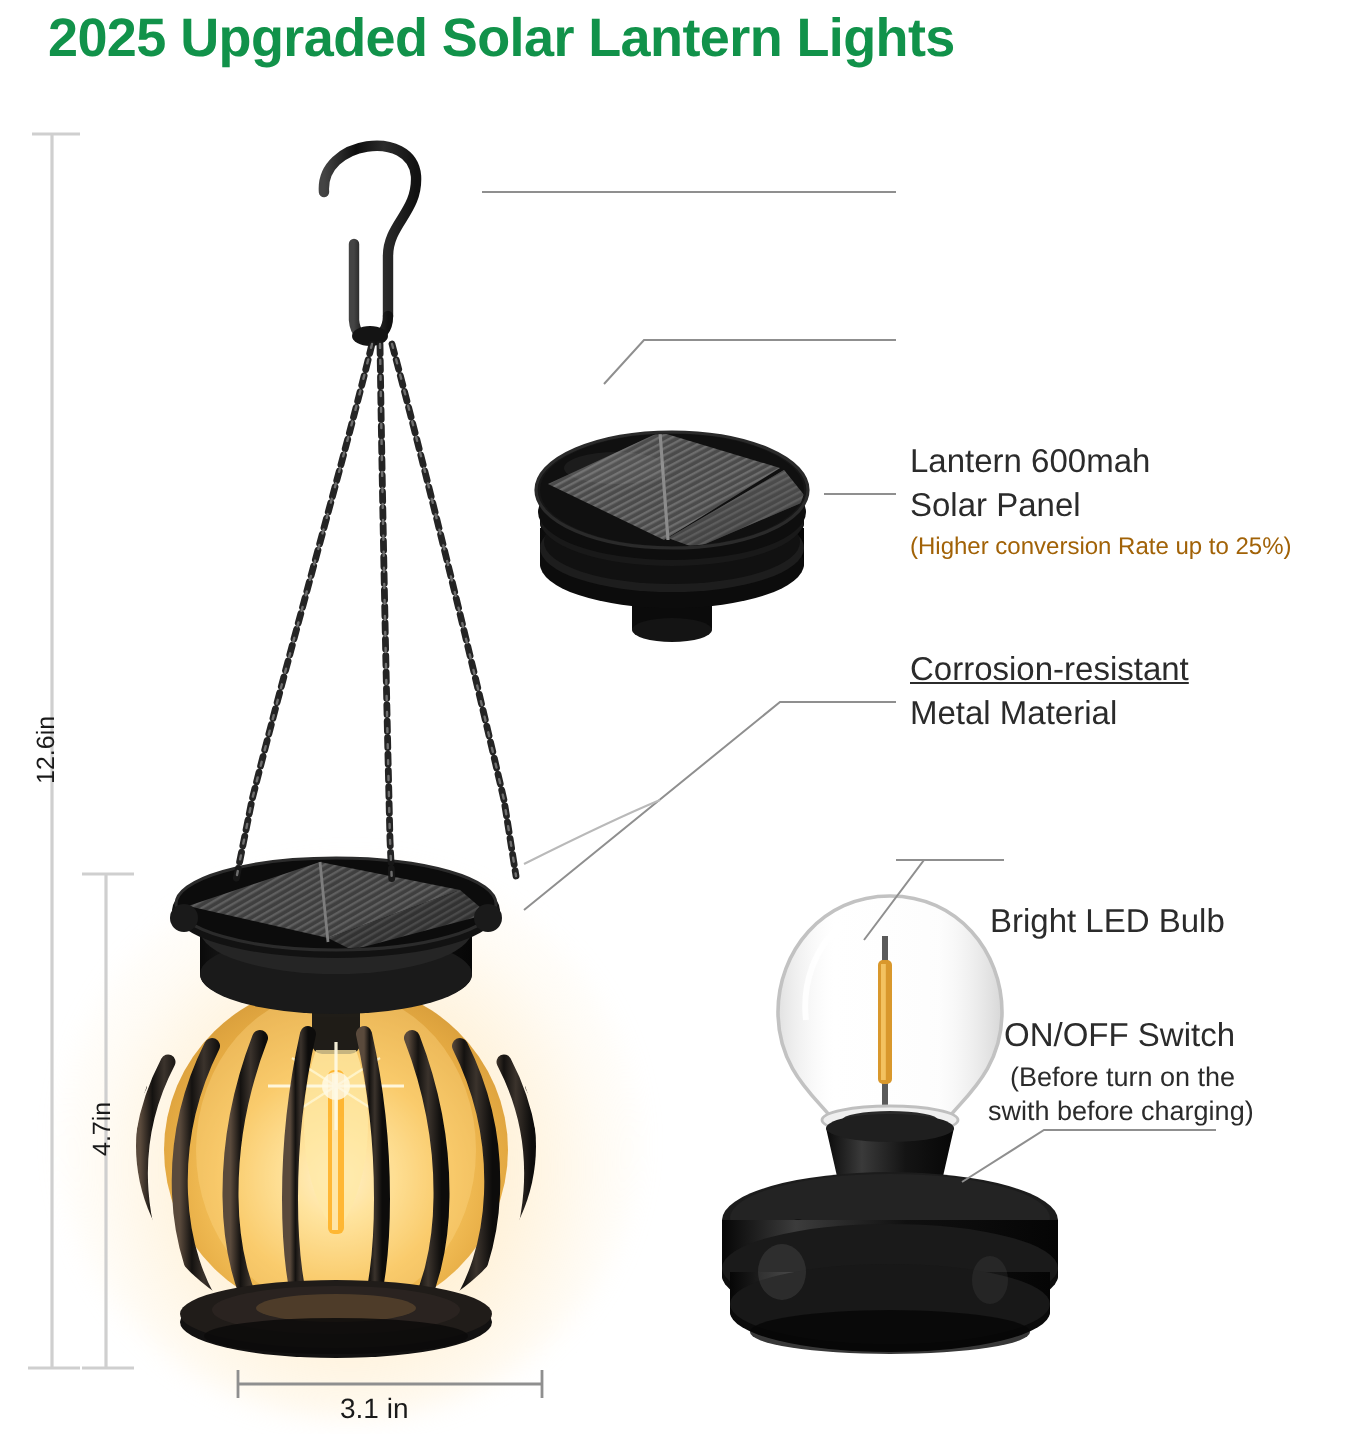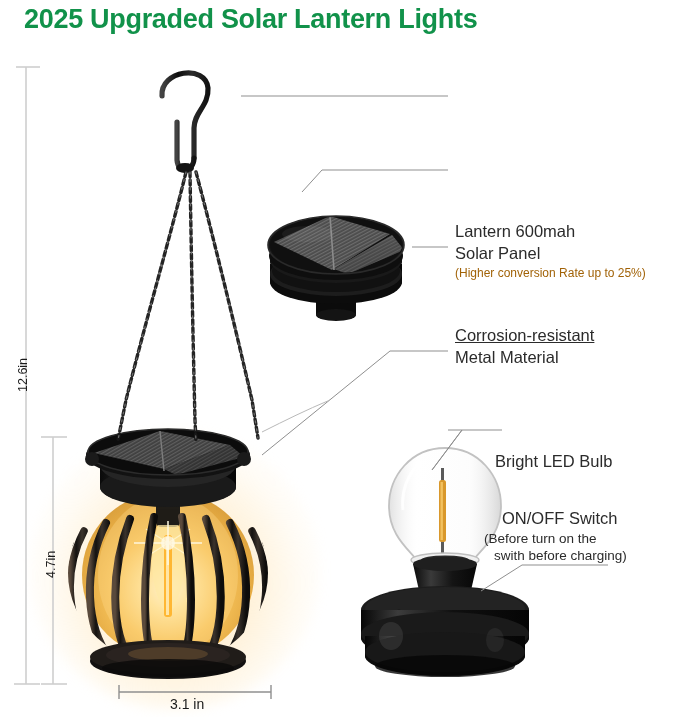--- a/index.html
+++ b/index.html
@@ -342,17 +342,17 @@
 
   <div>
     <div class="lbl" style="left:455px; top:325px;text-decoration:underline;">Corrosion-resistant</div>
     <div class="lbl" style="left:455px; top:347px;">Metal Material</div>
   </div>
 
   <div class="lbl" style="left:495px; top:420px;margin-top:31px;">Bright LED Bulb</div>
 
   <div>
     <div class="lbl" style="left:502px; top:508px;">ON/OFF Switch</div>
-    <div class="sub2" style="position:absolute;left:484px; top:530px;">(Before turn on the</div>
+    <div class="sub2" style="position:absolute;left:505px; top:530px;">(Before turn on the</div>
     <div class="sub2" style="position:absolute;left:494px; top:547px;">swith before charging)</div>
   </div>
 
 </div>
 
 </body></html>

